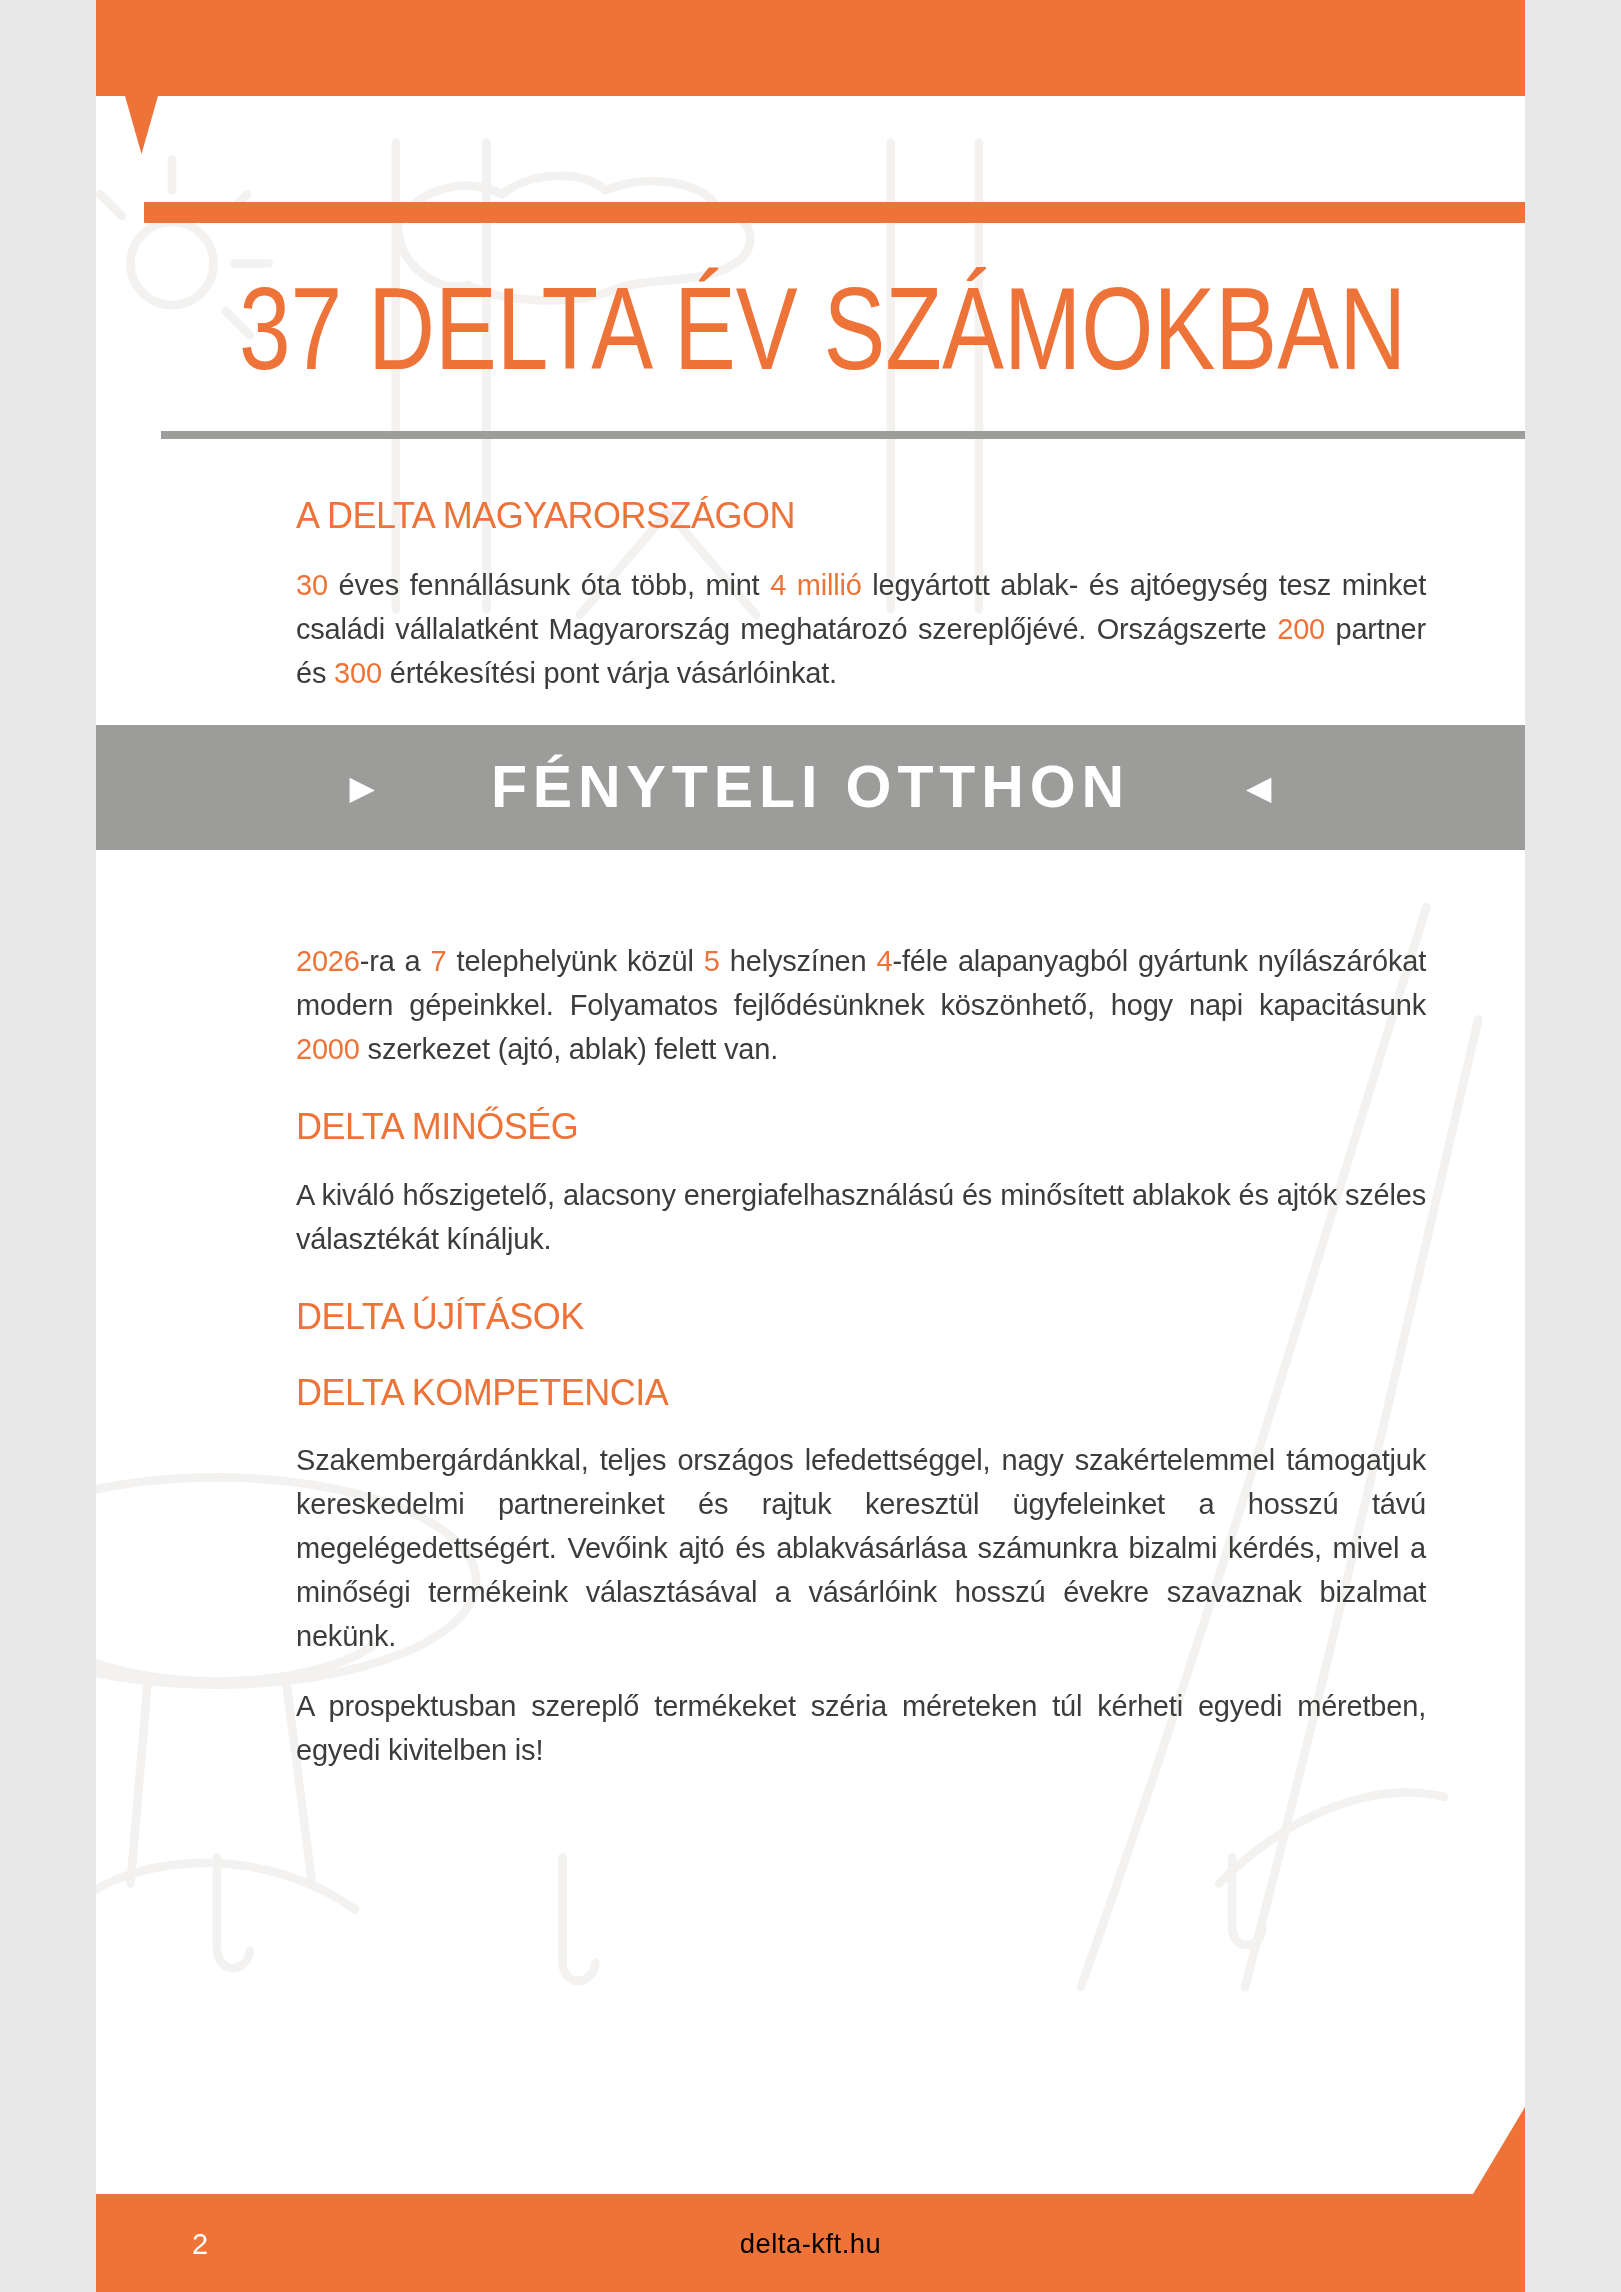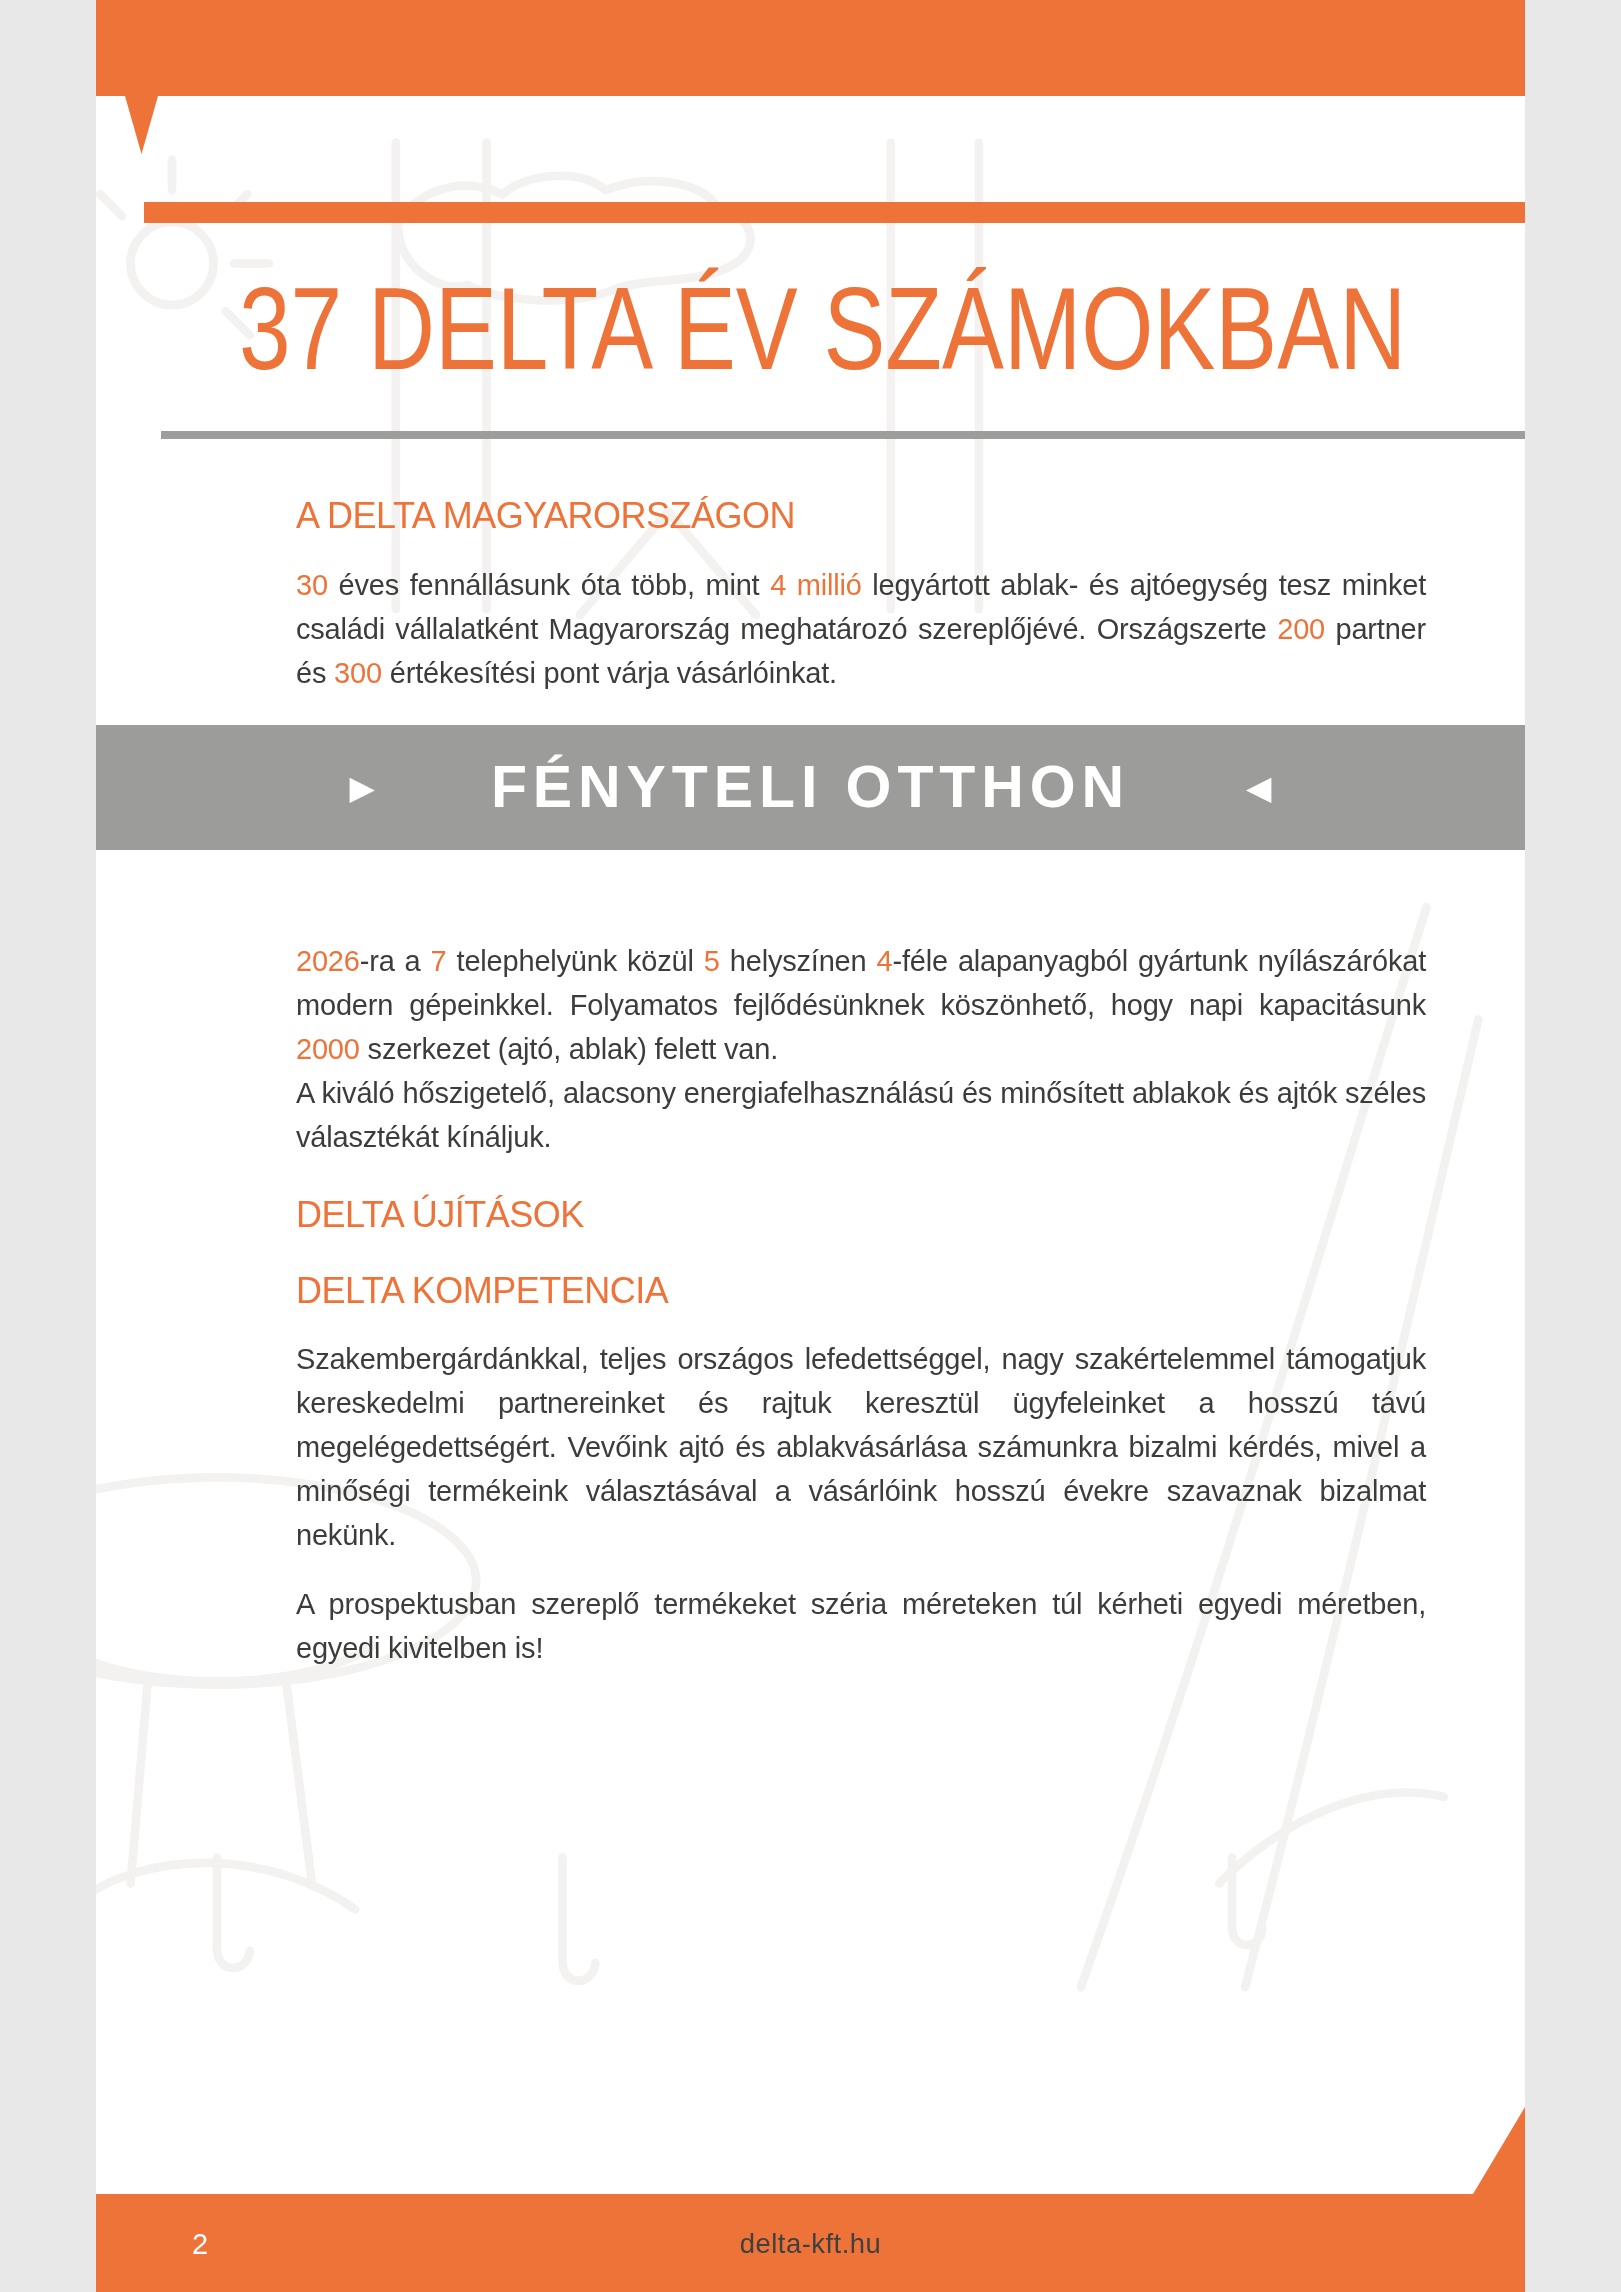--- a/index.html
+++ b/index.html
@@ -75,21 +75,21 @@
     top:2107px;right:0;width:52px;height:87px;
     background:var(--orange);
     clip-path:polygon(100% 0,100% 100%,0 100%);
   }
   .page-num{
     position:absolute;left:96px;top:50%;transform:translateY(-50%);
     color:#fff;font-size:29px;
   }
   .site{
     position:absolute;left:50%;top:50%;transform:translate(-50%,-50%);
-    color:#404040;font-size:27.4px;letter-spacing:0.5px;
+    color:#000000;font-size:27.4px;letter-spacing:0.5px;
   }
 </style>
 </head>
 <body>
 
 <div class="page">
 
   <svg class="doodles" viewBox="0 0 1654 2339" fill="none" stroke="#f3f2f0" stroke-width="10" stroke-linecap="round">
 
     <circle cx="88" cy="305" r="48"></circle>
@@ -134,20 +134,21 @@
   <div class="layer banner">
     <span class="marker">▶</span>
     <span class="label">FÉNYTELI OTTHON</span>
     <span class="marker">◀</span>
   </div>
 
   <div class="layer content sec-main">
     <p><span class="hl">2026</span><span>-ra a </span><span class="hl">7</span><span> telephelyünk közül </span><span class="hl">5</span><span> helyszínen </span><span class="hl">4</span><span>-féle alapanyagból gyártunk nyílászárókat modern gépeinkkel. Folyamatos fejlődésünknek köszönhető, hogy napi kapacitásunk </span><span class="hl">2000</span><span> szerkezet (ajtó, ablak) felett van.</span></p>
 
 
+    <h2>DELTA MINŐSÉG</h2>
     <p><span>A kiváló hőszigetelő, alacsony energiafelhasználású és minősített ablakok és ajtók széles választékát kínáljuk.</span></p>
 
     <h2>DELTA ÚJÍTÁSOK</h2>
 
     <h2>DELTA KOMPETENCIA</h2>
     <p><span>Szakembergárdánkkal, teljes országos lefedettséggel, nagy szakértelemmel támogatjuk kereskedelmi partnereinket és rajtuk keresztül ügyfeleinket a hosszú távú megelégedettségért. Vevőink ajtó és ablakvásárlása számunkra bizalmi kérdés, mivel a minőségi termékeink választásával a vásárlóink hosszú évekre szavaznak bizalmat nekünk.</span></p>
     <div class="gap"></div>
     <p><span>A prospektusban szereplő termékeket széria méreteken túl kérheti egyedi méretben, egyedi kivitelben is!</span></p>
   </div>
 

